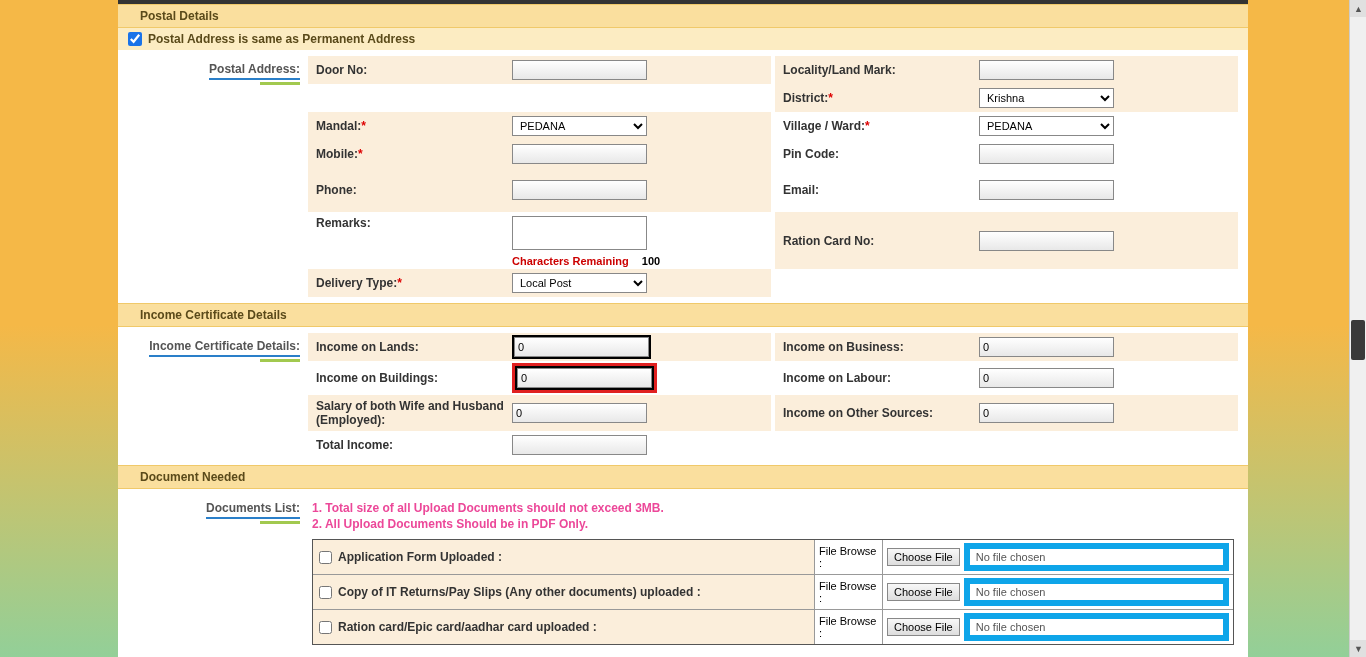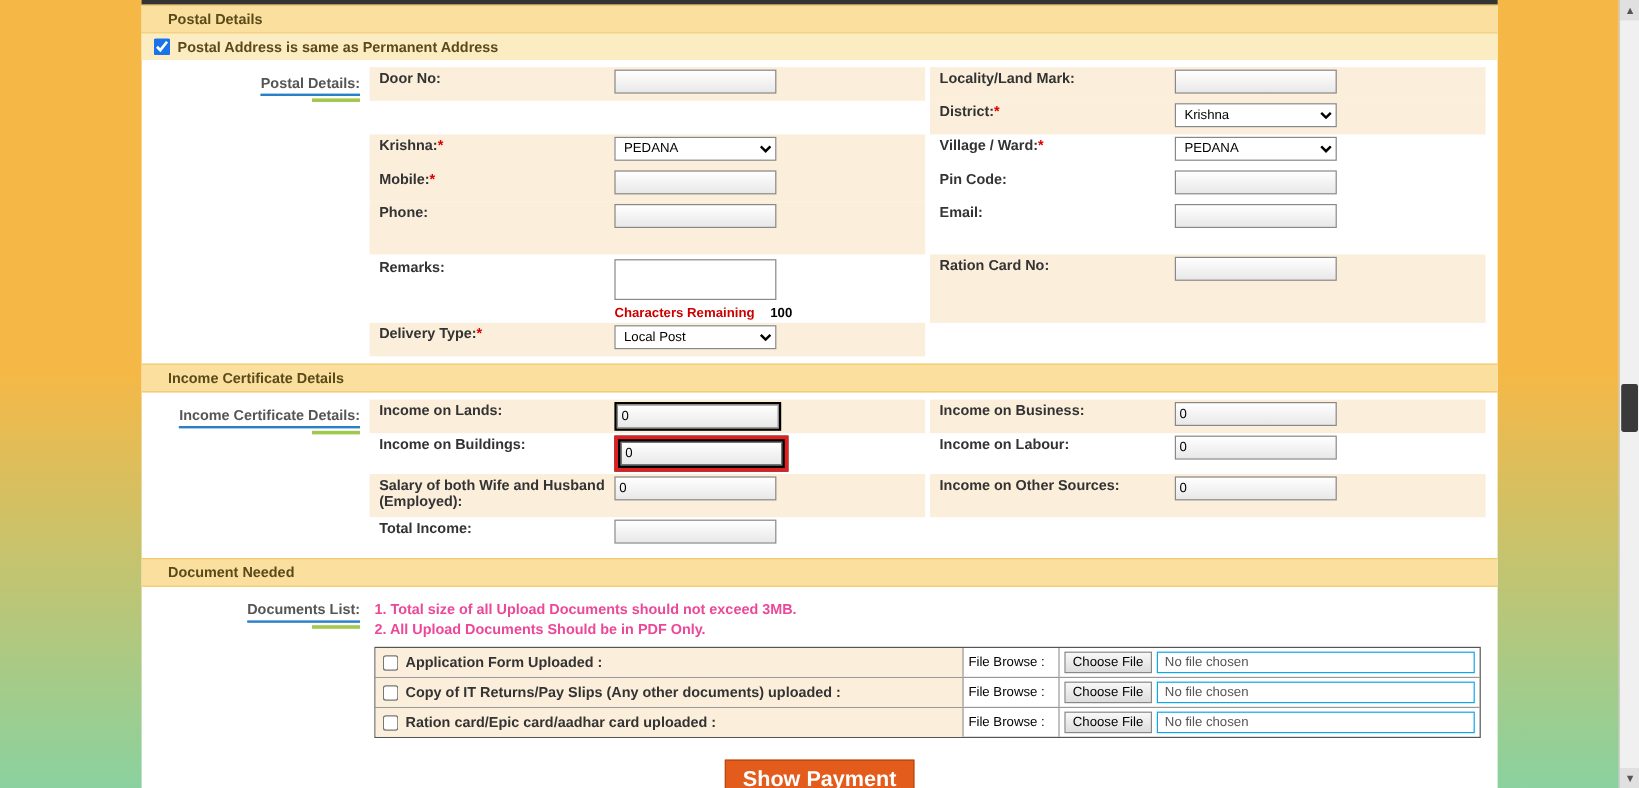--- a/index.html
+++ b/index.html
@@ -72,20 +72,21 @@
   }
   .fields-grid {
     flex: 1;
     display: grid;
     grid-template-columns: 1fr 1fr;
     column-gap: 4px;
     padding-right: 10px;
   }
   .field-row {
     display: flex;
+    align-items: center;
     min-height: 28px;
     padding: 2px 4px;
   }
   .field-row.shade { background: #fbeedb; }
   .field-label {
     width: 200px;
     font-weight: bold;
     color: #333;
     padding-left: 4px;
   }
@@ -151,21 +152,21 @@
     background: #fbeedb;
     padding: 4px 6px;
     display: flex;
     align-items: center;
     gap: 6px;
     font-weight: bold;
     color: #333;
     border-right: 1px solid #999;
   }
   .doc-cell-mid {
-    width: 80px;
+    width: 68px;
     padding: 4px 4px;
     font-size: 11px;
     border-right: 1px solid #999;
     display:flex; align-items:center;
   }
   .doc-cell-right {
     width: 350px;
     padding: 3px 4px;
     display: flex;
     align-items: center;
@@ -173,21 +174,21 @@
     font-size: 11px;
   }
   .choose-file-btn {
     border: 1px solid #888;
     background: linear-gradient(to bottom,#f8f8f8,#ddd);
     padding: 2px 6px;
     font-size: 11px;
     cursor: pointer;
   }
   .file-status {
-    border: 1px solid #0ea5e9;
+    border: 6px solid #0ea5e9;
     padding: 2px 6px;
     flex: 1;
     color: #555;
     background:#fff;
   }
   .show-payment-wrap {
     text-align: center;
     padding: 6px 0 10px 0;
   }
   .show-payment-btn {
@@ -242,41 +243,41 @@
 <div class="page-wrap">
 
   <div class="section-header">Postal Details</div>
   <div class="same-address-row">
     <input type="checkbox" checked="" style="">
     <span>Postal Address is same as Permanent Address</span>
   </div>
 
   <div class="form-body">
     <div class="left-label-col">
-      <span class="label-underline">Postal Details:</span>
+      <span class="label-underline">Postal Address:</span>
     </div>
     <div class="fields-grid">
 
       <div class="field-row shade">
         <div class="field-label">Door No:</div>
         <div class="field-control"><input type="text" style=""></div>
       </div>
       <div class="field-row shade">
         <div class="field-label">Locality/Land Mark:</div>
         <div class="field-control"><input type="text" style=""></div>
       </div>
 
       <div class="field-row"></div>
 
       <div class="field-row shade">
         <div class="field-label"><span>District:</span><span class="req">*</span></div>
         <div class="field-control"><select><option>Krishna</option></select></div>
       </div>
       <div class="field-row shade">
-        <div class="field-label"><span>Krishna:</span><span class="req">*</span></div>
+        <div class="field-label"><span>Mandal:</span><span class="req">*</span></div>
         <div class="field-control"><select><option>PEDANA</option></select></div>
       </div>
 
       <div class="field-row">
         <div class="field-label"><span>Village / Ward:</span><span class="req">*</span></div>
         <div class="field-control"><select><option>PEDANA</option></select></div>
       </div>
       <div class="field-row shade">
         <div class="field-label"><span>Mobile:</span><span class="req">*</span></div>
         <div class="field-control"><input type="text" style=""></div>

